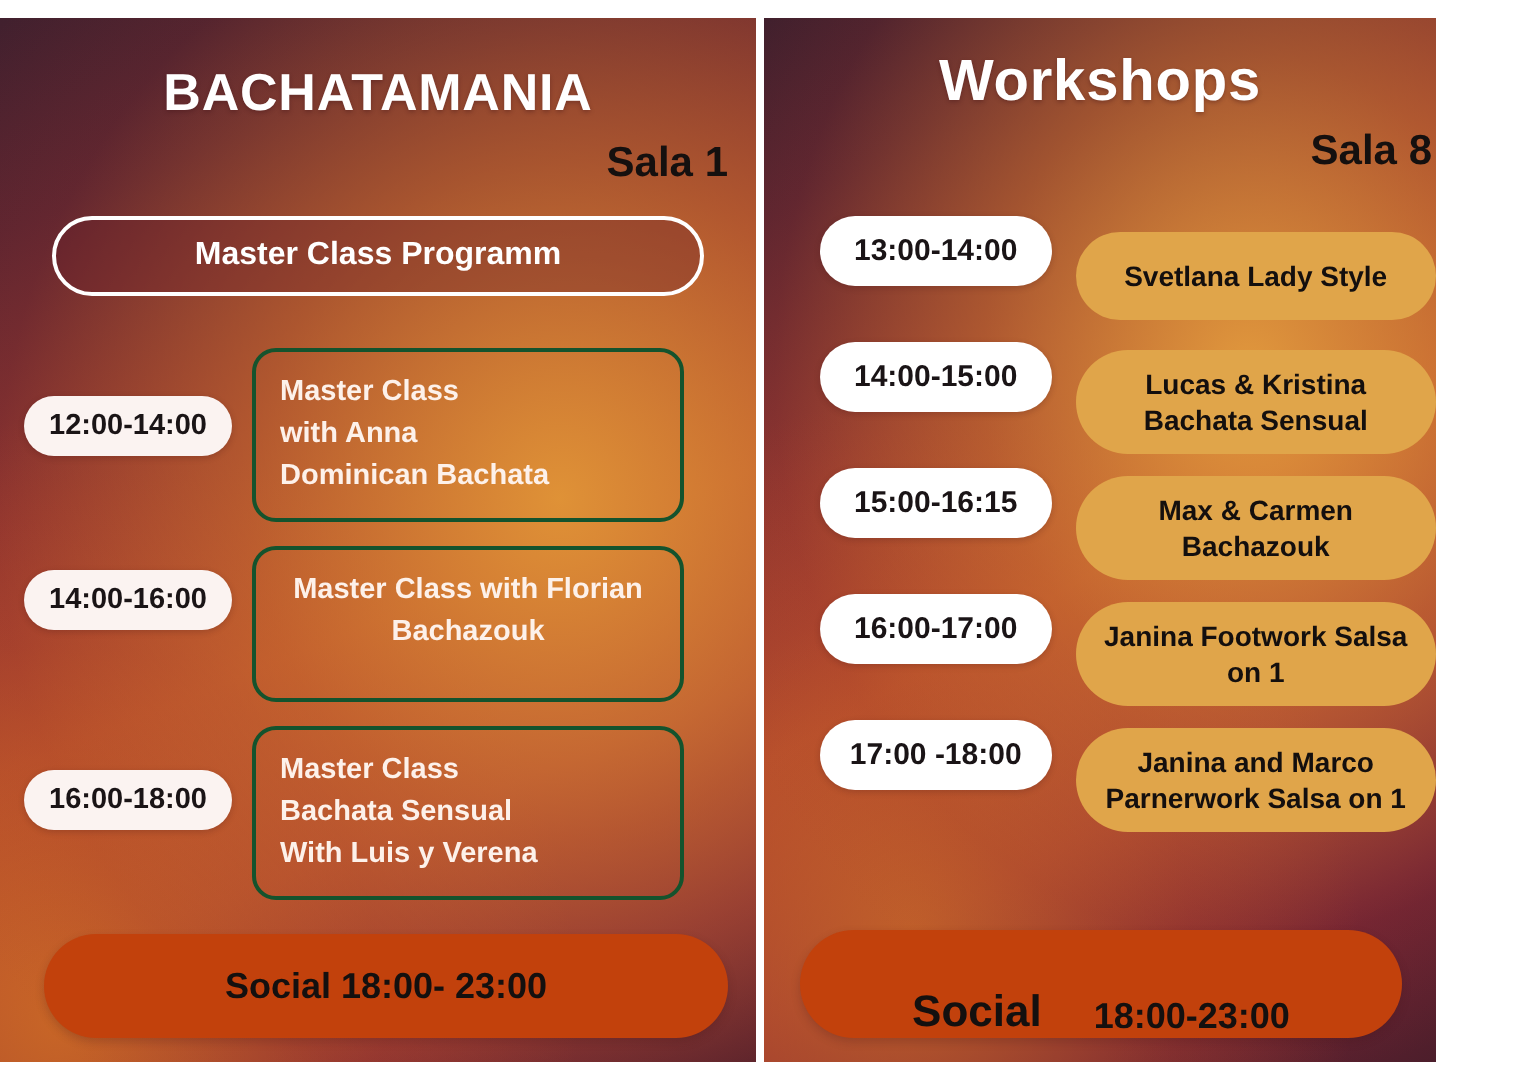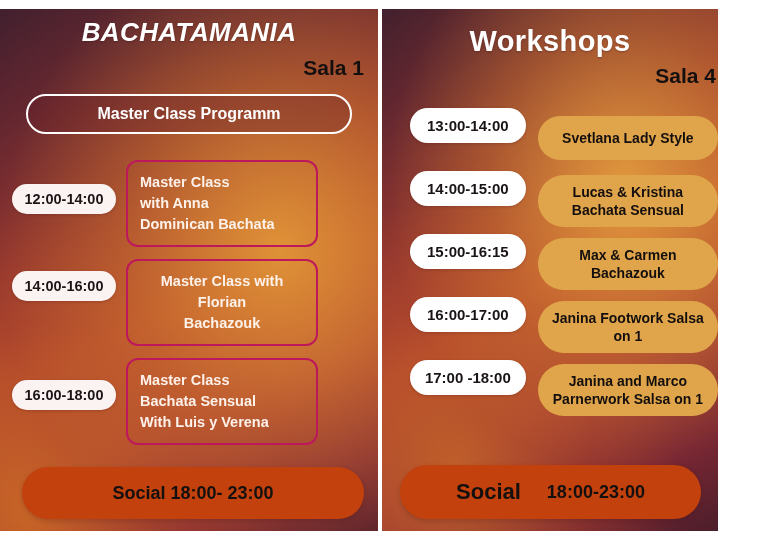--- a/index.html
+++ b/index.html
@@ -62,21 +62,21 @@
 
   
   .title {
     color: #ffffff;
     font-weight: 800;
     letter-spacing: 0.4px;
     text-align: center;
     margin: 0;
     text-shadow: 0 1px 2px rgba(60,16,24,0.35);
   }
-  .title-left  { font-size: 26px; padding-top: 8px; font-style: italic; }
+  .title-left  { font-size: 26px; padding-top: 22px; }
   .title-right { font-size: 29px; padding-top: 16px; }
 
   .sala {
     color: #15100f;
     font-weight: 800;
     font-size: 21px;
     text-align: right;
     margin: 0;
   }
   .sala-left  { padding: 8px 14px 0 0; }
@@ -122,22 +122,22 @@
     white-space: nowrap;
     box-shadow: 0 1px 3px rgba(60,16,24,0.22);
   }
   .left-row .time-pill { width: 104px; text-align: center; box-sizing: border-box; }
   .lr-1 .time-pill { margin-top: 24px; }
   .lr-2 .time-pill { margin-top: 12px; }
   .lr-3 .time-pill { margin-top: 22px; }
 
   .class-box {
     margin-left: 10px;
-    width: 192px;
-    border: 2px solid #be185d;
+    width: 216px;
+    border: 2px solid #14532d;
     border-radius: 12px;
     box-sizing: border-box;
     padding: 10px 12px;
     color: #fdf1ea;
     font-size: 14.5px;
     font-weight: 700;
     line-height: 1.45;
   }
   .cb-1 { min-height: 78px; }
   .cb-2 { min-height: 78px; text-align: center; }
@@ -155,20 +155,21 @@
     font-weight: 700;
     box-shadow: 0 2px 5px rgba(60,16,24,0.22);
   }
   .social-left {
     left: 22px; right: 14px; bottom: 12px; height: 52px;
     font-size: 18px;
   }
   .social-right {
     left: 18px; right: 17px; bottom: 12px; height: 54px;
     gap: 26px;
+    align-items: flex-end;
   }
   .social-right .sr-word { font-size: 22px; }
   .social-right .sr-time { font-size: 18px; }
 
   
   .right-rows {
     margin-top: 10px;
     padding-left: 28px;
   }
   .right-row {
@@ -249,21 +250,21 @@
 
     </div>
   </section>
 
   <section class="panel panel-right">
     <div class="panel-bg"></div>
     <div class="panel-inner">
 
       <h1 class="title title-right">Workshops</h1>
 
-      <div class="sala sala-right">Sala 4</div>
+      <div class="sala sala-right">Sala 8</div>
 
       <div class="right-rows">
 
         <div class="right-row rr-1">
           <div class="time-pill">13:00-14:00</div>
           <div class="ws-pill">Svetlana Lady Style</div>
         </div>
 
         <div class="right-row rr-2">
           <div class="time-pill">14:00-15:00</div>

